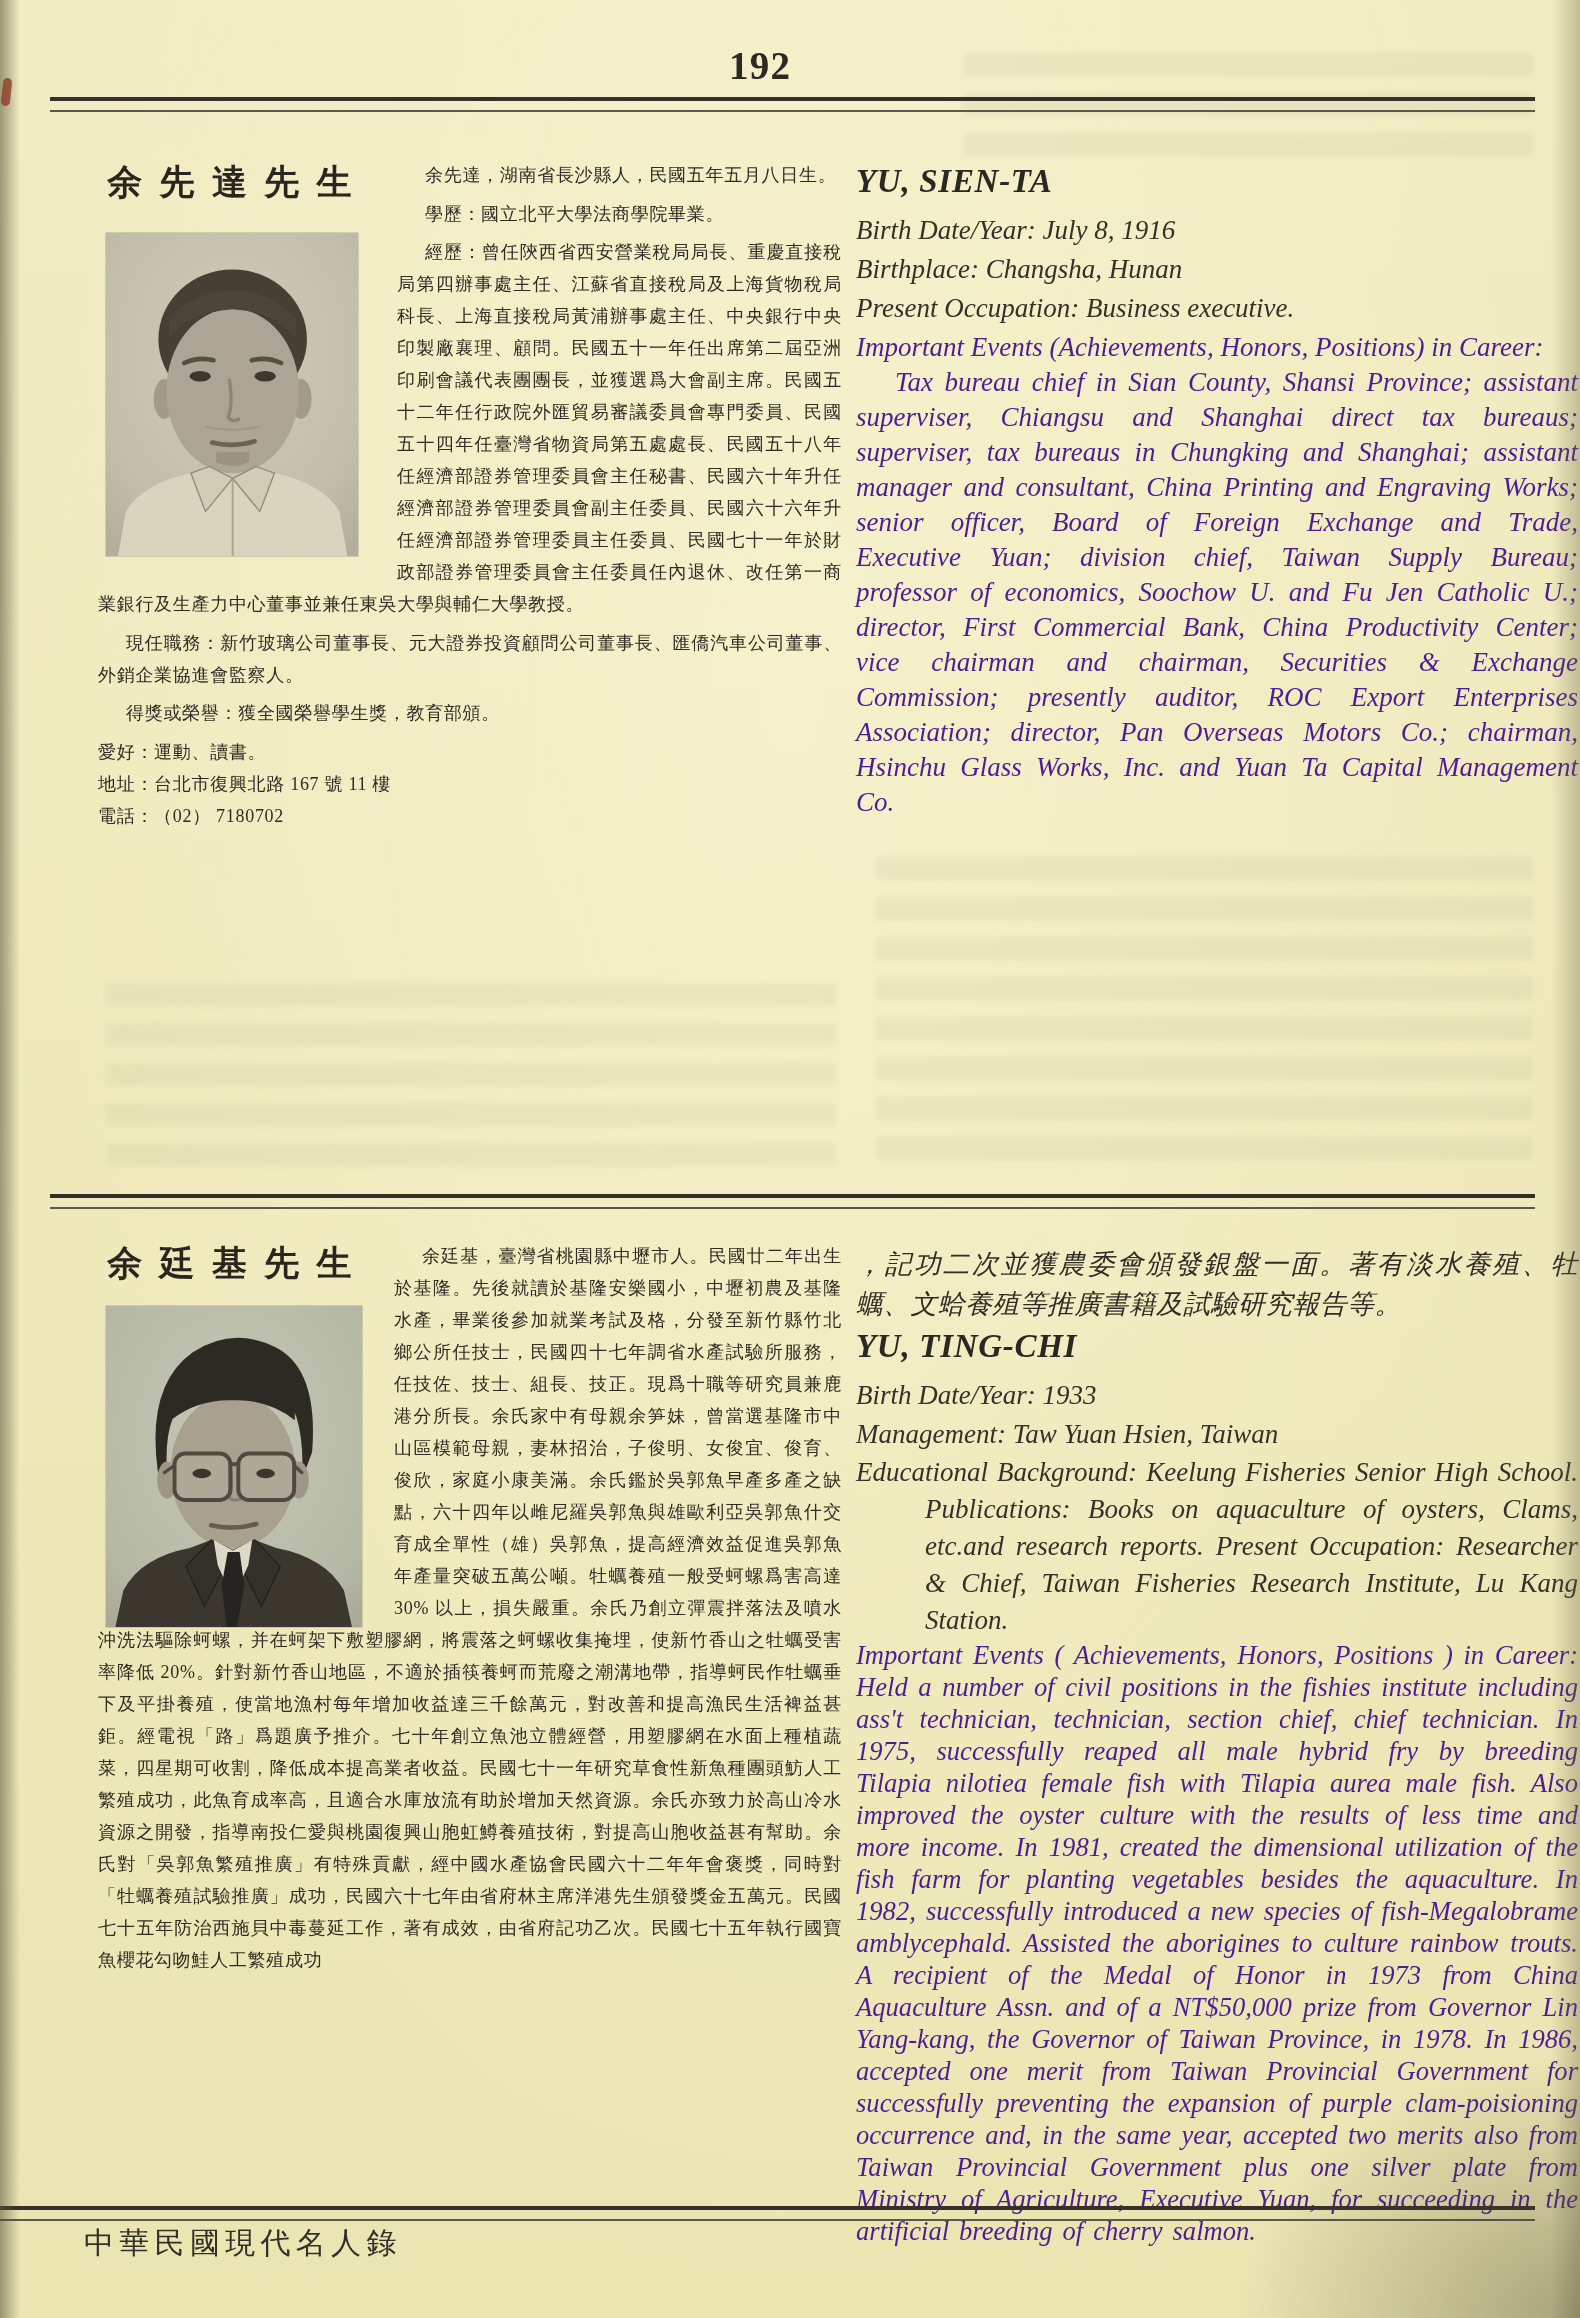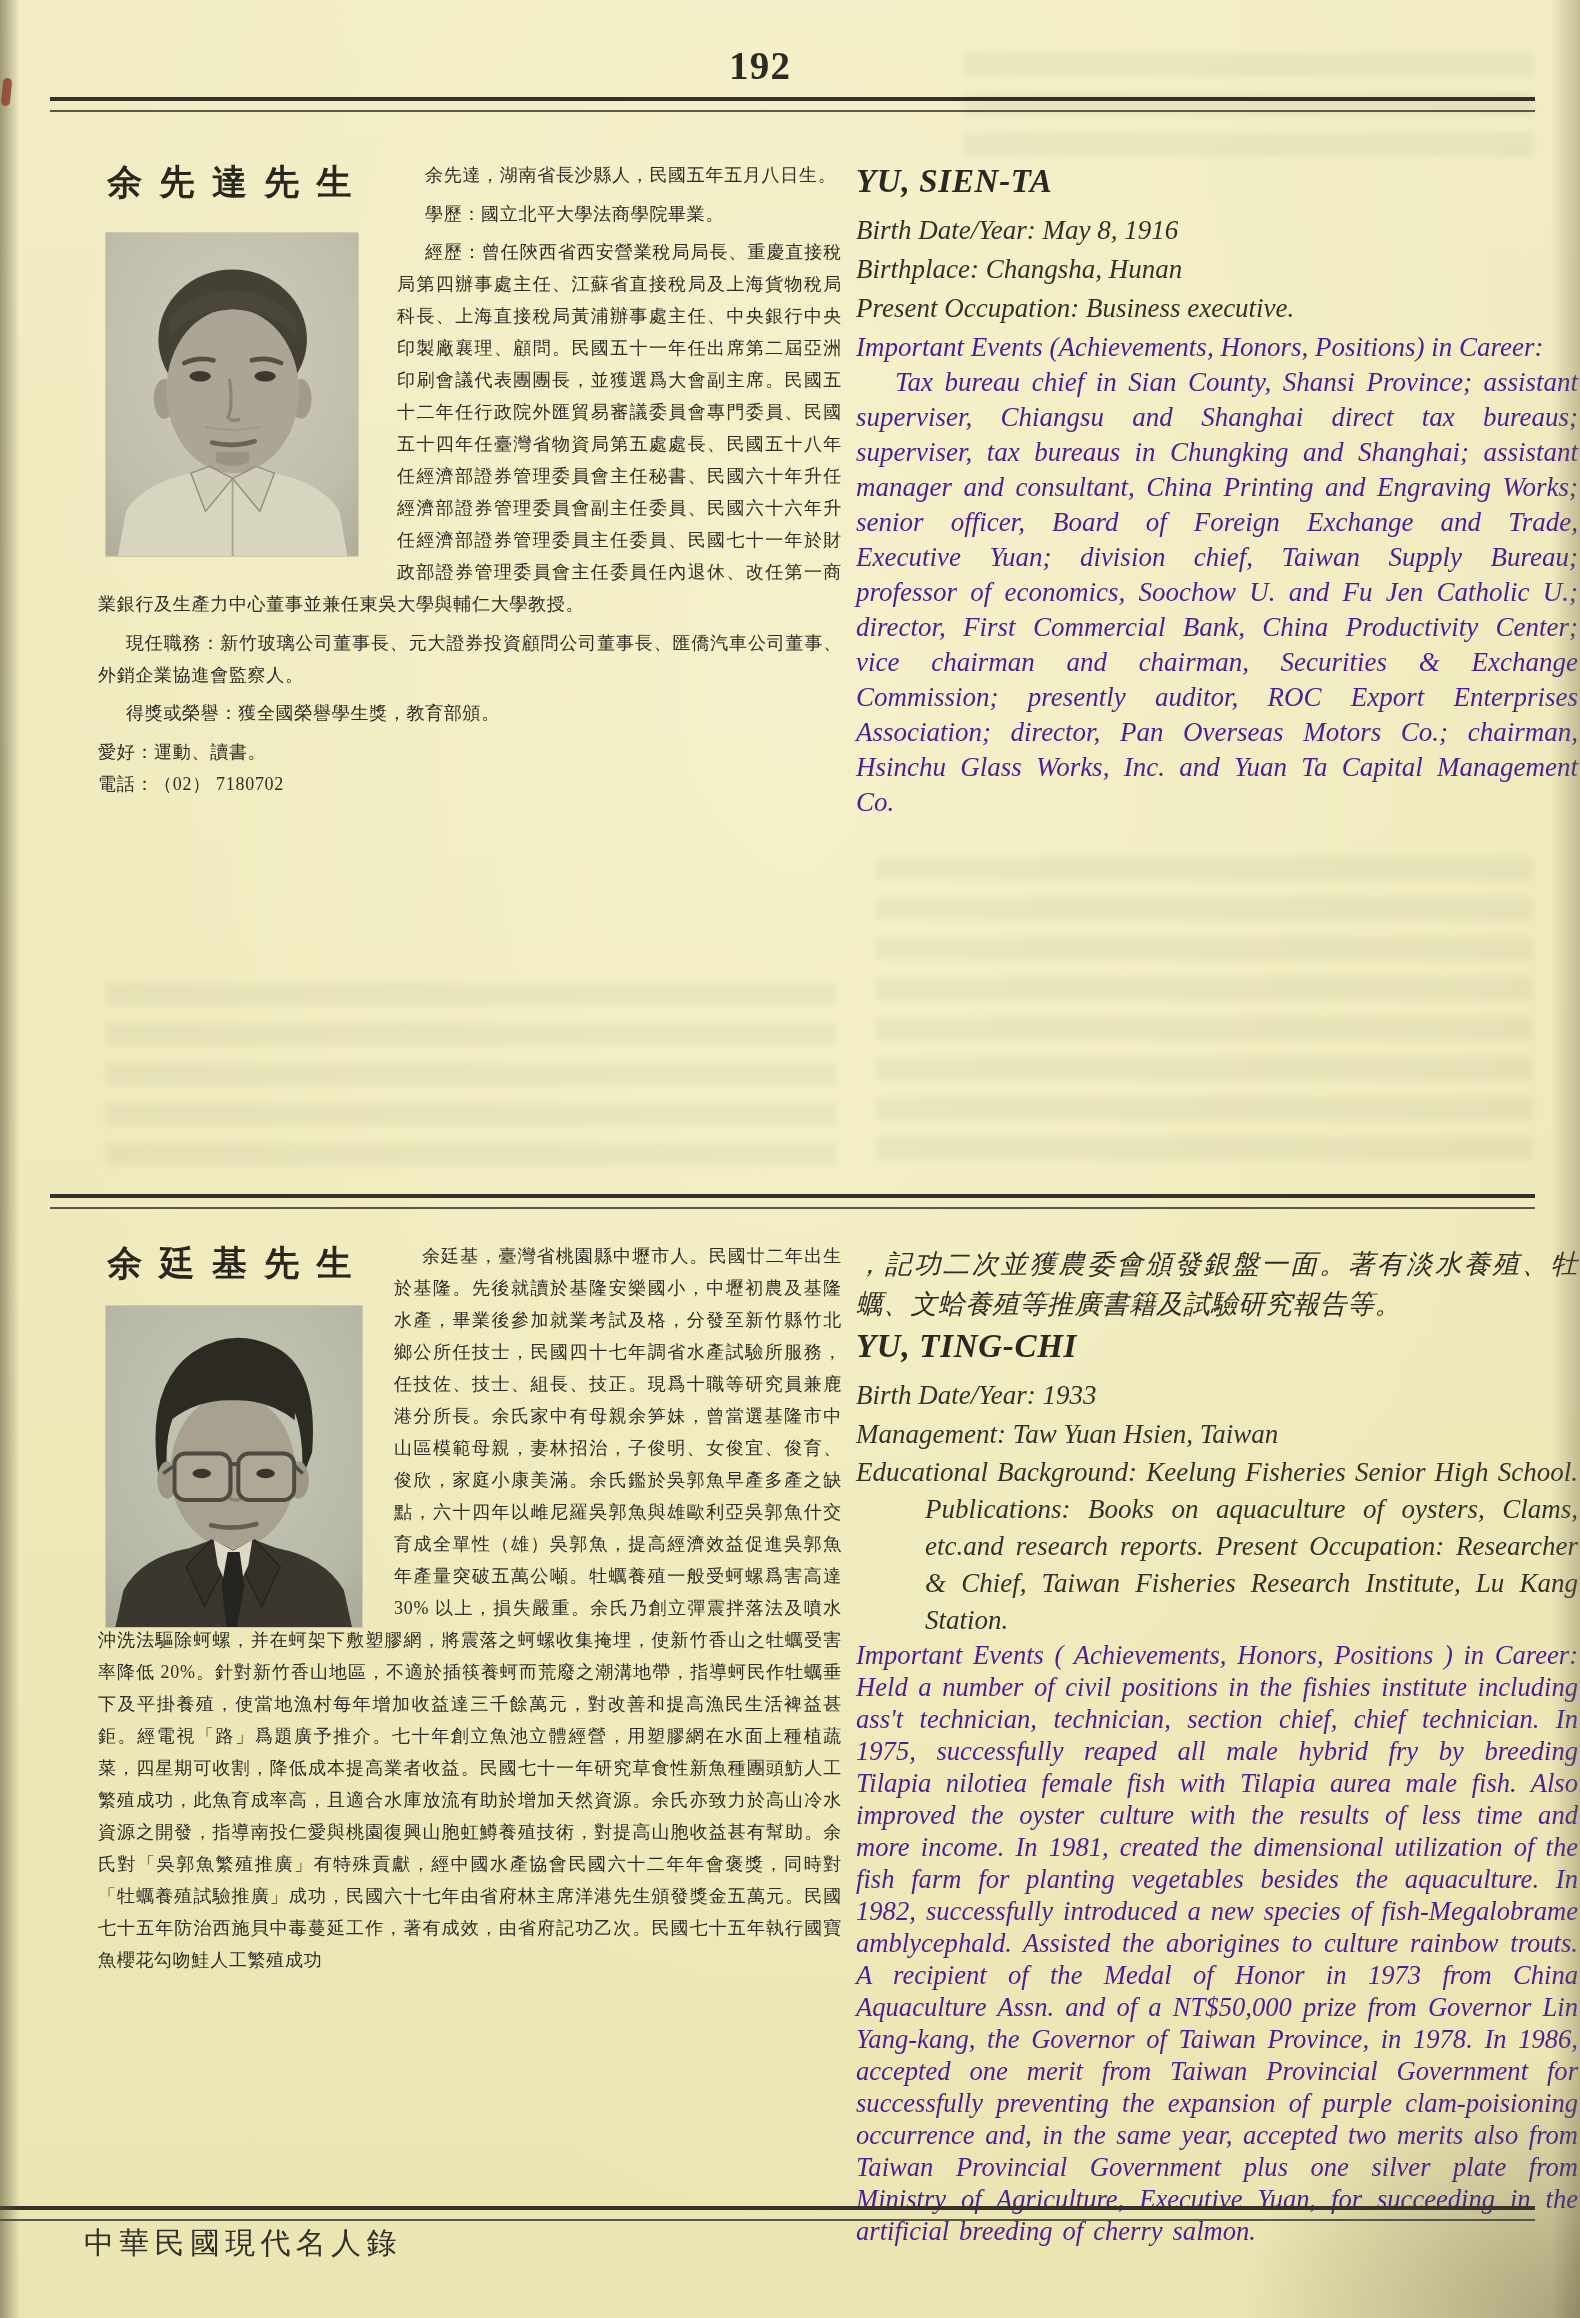--- a/index.html
+++ b/index.html
@@ -118,26 +118,27 @@
           </g>
         </svg>
       </figure>
     </div>
     <p class="ind">余先達，湖南省長沙縣人，民國五年五月八日生。</p>
     <p class="ind gap">學歷：國立北平大學法商學院畢業。</p>
     <p class="ind gap">經歷：曾任陝西省西安營業稅局局長、重慶直接稅局第四辦事處主任、江蘇省直接稅局及上海貨物稅局科長、上海直接稅局黃浦辦事處主任、中央銀行中央印製廠襄理、顧問。民國五十一年任出席第二屆亞洲印刷會議代表團團長，並獲選爲大會副主席。民國五十二年任行政院外匯貿易審議委員會專門委員、民國五十四年任臺灣省物資局第五處處長、民國五十八年任經濟部證券管理委員會主任秘書、民國六十年升任經濟部證券管理委員會副主任委員、民國六十六年升任經濟部證券管理委員主任委員、民國七十一年於財政部證券管理委員會主任委員任內退休、改任第一商業銀行及生產力中心董事並兼任東吳大學與輔仁大學教授。</p>
     <p class="ind gap">現任職務：新竹玻璃公司董事長、元大證券投資顧問公司董事長、匯僑汽車公司董事、外銷企業協進會監察人。</p>
     <p class="ind gap">得獎或榮譽：獲全國榮譽學生獎，教育部頒。</p>
     <p class="gap">愛好：運動、讀書。</p>
+    <p>地址：台北市復興北路 167 號 11 樓</p>
     <p>電話：（02） 7180702</p>
   </div>
 
   <div class="col-right">
     <h3 class="name-en">YU, SIEN-TA</h3>
-    <p class="en-field">Birth Date/Year: May 8, 1916</p>
+    <p class="en-field">Birth Date/Year: July 8, 1916</p>
     <p class="en-field">Birthplace: Changsha, Hunan</p>
     <p class="en-field">Present Occupation: Business executive.</p>
     <p class="en-just en-head">Important Events (Achievements, Honors, Positions) in Career:</p>
     <p class="en-just en-career1">Tax bureau chief in Sian County, Shansi Province; assistant superviser, Chiangsu and Shanghai direct tax bureaus; superviser, tax bureaus in Chungking and Shanghai; assistant manager and consultant, China Printing and Engraving Works; senior officer, Board of Foreign Exchange and Trade, Executive Yuan; division chief, Taiwan Supply Bureau; professor of economics, Soochow U. and Fu Jen Catholic U.; director, First Commercial Bank, China Productivity Center; vice chairman and chairman, Securities &amp; Exchange Commission; presently auditor, ROC Export Enterprises Association; director, Pan Overseas Motors Co.; chairman, Hsinchu Glass Works, Inc. and Yuan Ta Capital Management Co.</p>
   </div>
 </section>
 
 <div class="rule" style="top:1194px;"></div>
 
 <section class="entry" style="top:1240px;">

